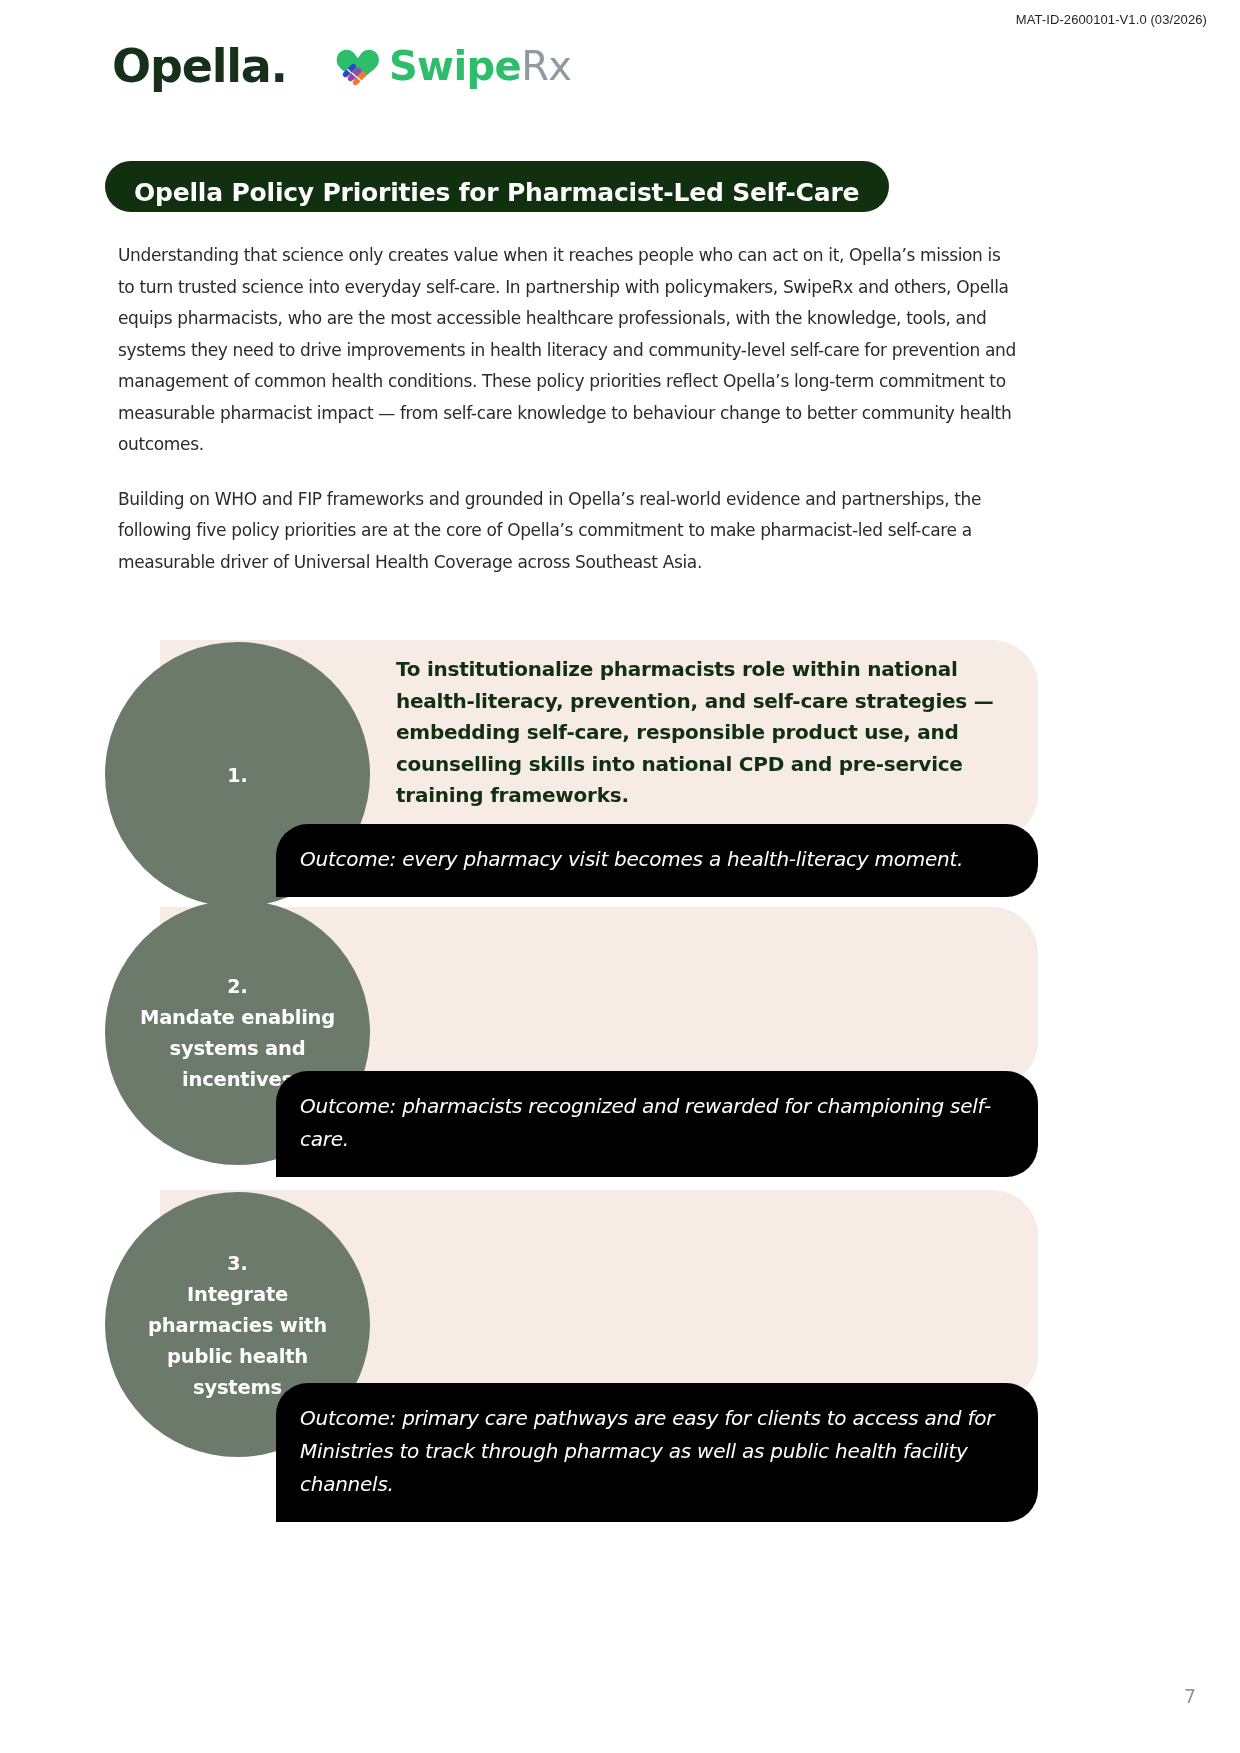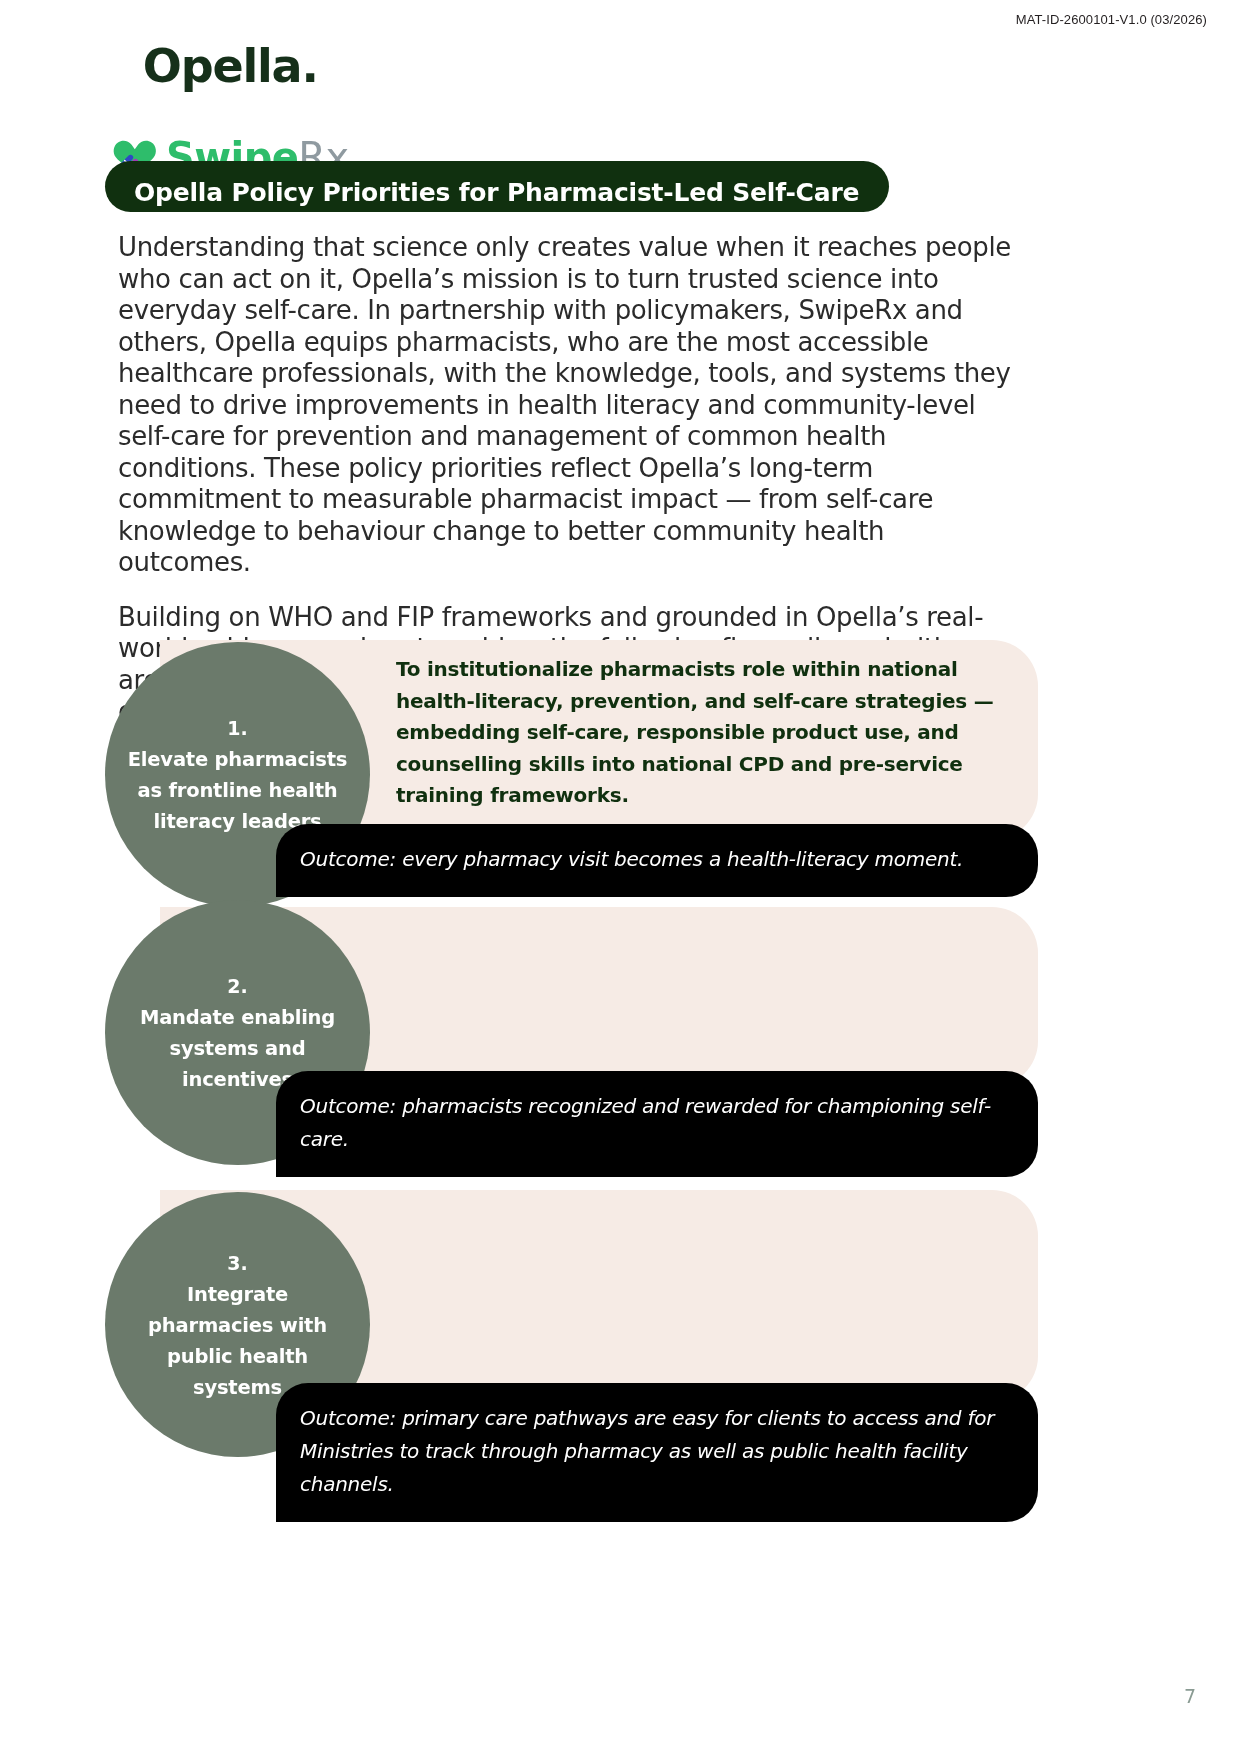--- a/index.html
+++ b/index.html
@@ -30,23 +30,21 @@
     letter-spacing: 0.1px;
     font-family: "Liberation Sans", sans-serif;
   }
 
   
   .logo-row {
     position: absolute;
     top: 43px;
     left: 112px;
     display: flex;
-    align-items: center;
     gap: 48px;
-    flex-direction: column;
   }
   .opella-logo {
     font-size: 46px;
     font-weight: 700;
     color: #16301a;
     letter-spacing: -1.2px;
     line-height: 1;
     font-family: "DejaVu Sans", sans-serif;
   }
   .swiperx-logo {
@@ -92,22 +90,22 @@
   }
 
   
   .intro {
     position: absolute;
     left: 118px;
     top: 232px;
     width: 900px;
   }
   .intro p {
-    margin: 0 0 23px 0;
-    font-size: 26px;
+    margin: 8px 0 23px 0;
+    font-size: 17px;
     line-height: 31.5px;
     color: #2b2b2b;
     font-family: "DejaVu Sans", sans-serif;
     letter-spacing: -0.35px;
   }
 
   
   .priorities {
     position: absolute;
     left: 0;
@@ -235,21 +233,20 @@
     <p>Understanding that science only creates value when it reaches people who can act on it, Opella’s mission is to turn trusted science into everyday self-care. In partnership with policymakers, SwipeRx and others, Opella equips pharmacists, who are the most accessible healthcare professionals, with the knowledge, tools, and systems they need to drive improvements in health literacy and community-level self-care for prevention and management of common health conditions. These policy priorities reflect Opella’s long-term commitment to measurable pharmacist impact — from self-care knowledge to behaviour change to better community health outcomes.</p>
     <p>Building on WHO and FIP frameworks and grounded in Opella’s real-world evidence and partnerships, the following five policy priorities are at the core of Opella’s commitment to make pharmacist-led self-care a measurable driver of Universal Health Coverage across Southeast Asia.</p>
   </div>
 
   <div class="priorities">
 
     <div class="priority" style="height:275px;">
       <div class="priority-card" style="top:10px;height:200px;"></div>
       <div class="priority-circle" style="top:12px;">
         <span class="priority-num">1.</span>
-        <span class="priority-circle-label">Elevate pharmacists as frontline health literacy leaders</span>
       </div>
       <div class="priority-body" style="top:24px;">To institutionalize pharmacists role within national health-literacy, prevention, and self-care strategies — embedding self-care, responsible product use, and counselling skills into national CPD and pre-service training frameworks.</div>
       <div class="priority-outcome" style="top:194px;">
         <span class="priority-outcome-text">Outcome: every pharmacy visit becomes a health-literacy moment.</span>
       </div>
     </div>
 
     <div class="priority" style="height:287px;">
       <div class="priority-card" style="top:2px;height:180px;"></div>
       <div class="priority-circle" style="top:-5px;">

